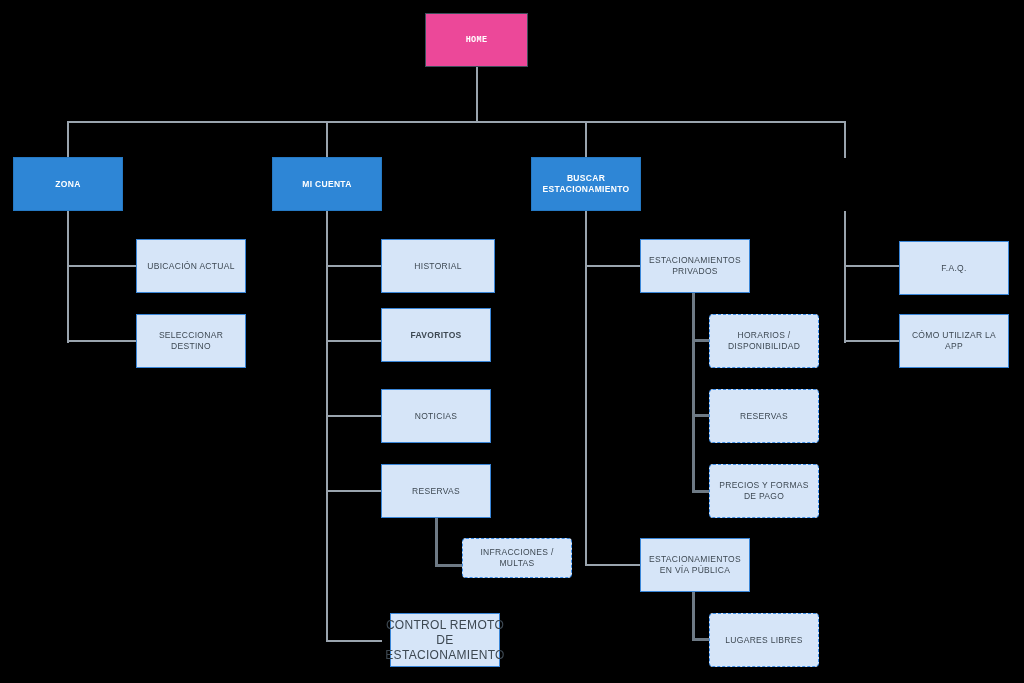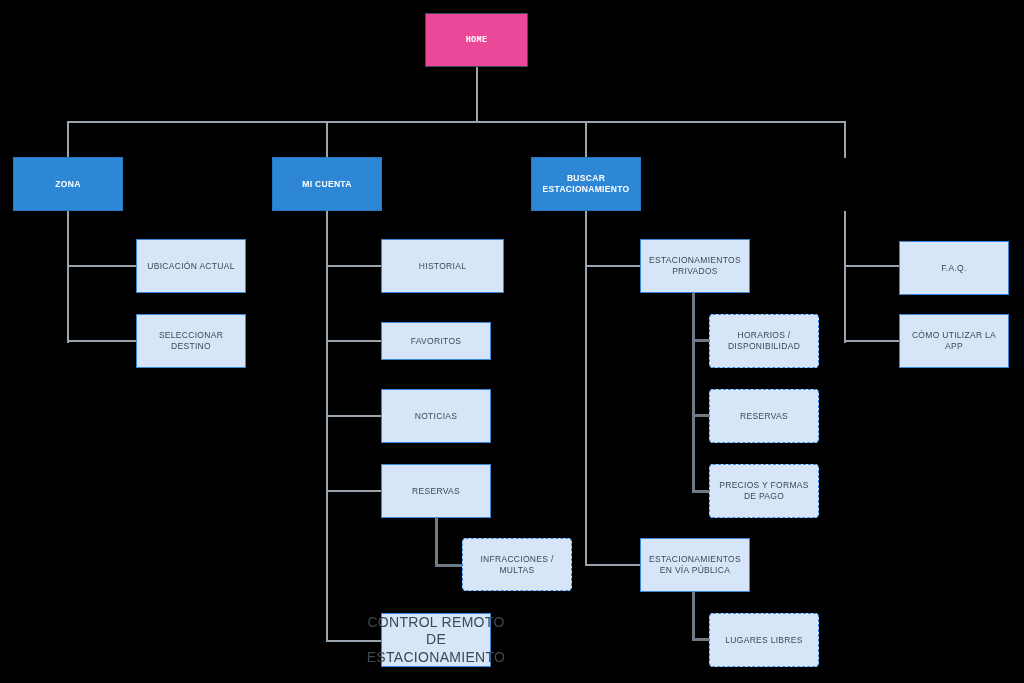--- a/index.html
+++ b/index.html
@@ -122,32 +122,32 @@
 
   <div class="node lvl2" style="left:531px; top:157px; width:110px; height:54px;">BUSCAR
 ESTACIONAMIENTO</div>
 
 
   <div class="node lvl3" style="left:136px; top:239px; width:110px; height:54px;">UBICACIÓN ACTUAL</div>
 
   <div class="node lvl3" style="left:136px; top:314px; width:110px; height:54px;">SELECCIONAR
 DESTINO</div>
 
-  <div class="node lvl3" style="left:381px; top:239px; width:123px; height:54px;">HISTORIAL</div>
+  <div class="node lvl3" style="left:381px; top:239px; width:114px; height:54px;">HISTORIAL</div>
 
-  <div class="node lvl3" style="left:381px; top:322px; width:110px; height:38px;">FAVORITOS</div>
+  <div class="node lvl3" style="left:381px; top:308px; width:110px; height:54px;font-weight:bold;">FAVORITOS</div>
 
   <div class="node lvl3" style="left:381px; top:389px; width:110px; height:54px;">NOTICIAS</div>
 
   <div class="node lvl3" style="left:381px; top:464px; width:110px; height:54px;">RESERVAS</div>
 
-  <div class="node dashed" style="left:462px; top:538px; width:110px; height:53px;">INFRACCIONES /
+  <div class="node dashed" style="left:462px; top:538px; width:110px; height:40px;">INFRACCIONES /
 MULTAS</div>
 
-  <div class="node lvl3" style="left:381px; top:613px; width:110px; height:54px; font-size:14px;">CONTROL REMOTO
+  <div class="node lvl3" style="left:390px; top:613px; width:110px; height:54px; font-size:12px;">CONTROL REMOTO
 DE
 ESTACIONAMIENTO</div>
 
   <div class="node lvl3" style="left:640px; top:239px; width:110px; height:54px;">ESTACIONAMIENTOS
 PRIVADOS</div>
 
   <div class="node dashed" style="left:709px; top:314px; width:110px; height:54px;">HORARIOS /
 DISPONIBILIDAD</div>
 
   <div class="node dashed" style="left:709px; top:389px; width:110px; height:54px;">RESERVAS</div>

